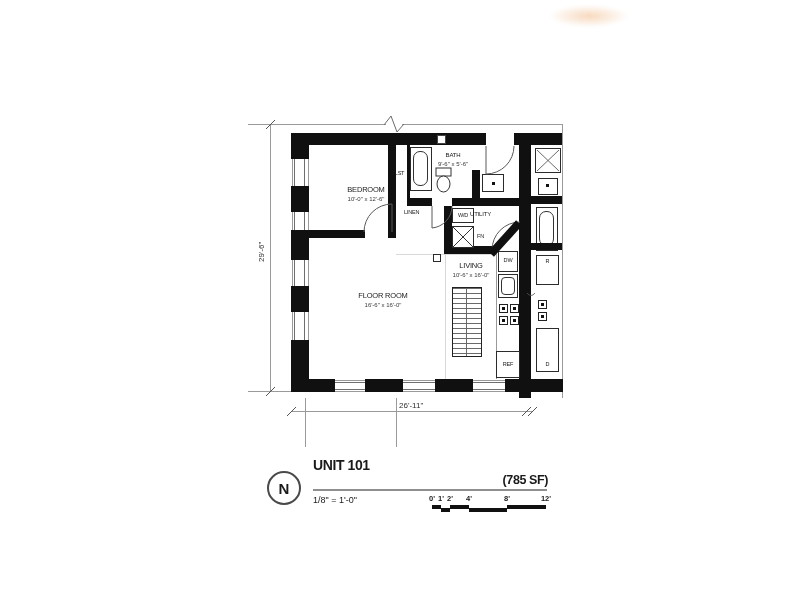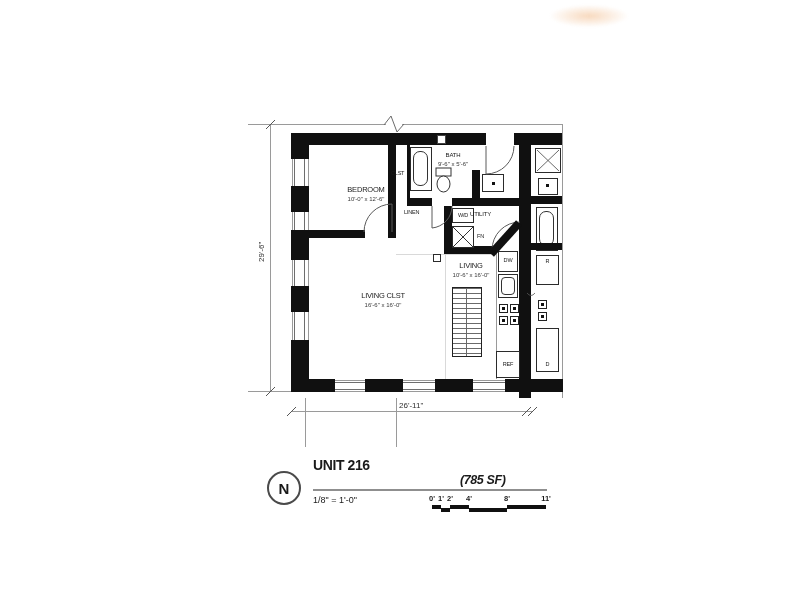--- a/index.html
+++ b/index.html
@@ -160,37 +160,37 @@
 
   <div class="a lbl" style="left:336px;top:186px;width:60px;">BEDROOM</div>
   <div class="a dm" style="left:336px;top:196px;width:60px;">10'-0" x 12'-6"</div>
   <div class="a lbl xs" style="left:391px;top:171px;">CLST</div>
   <div class="a lbl sm" style="left:436px;top:152px;width:34px;">BATH</div>
   <div class="a dm" style="left:428px;top:161px;width:50px;">9'-6" x 5'-6"</div>
   <div class="a lbl xs" style="left:404px;top:210px;">LINEN</div>
   <div class="a lbl sm" style="left:470px;top:211px;">UTILITY</div>
   <div class="a lbl" style="left:446px;top:262px;width:50px;">LIVING</div>
   <div class="a dm" style="left:446px;top:272px;width:50px;">10'-6" x 16'-0"</div>
-  <div class="a lbl" style="left:348px;top:292px;width:70px;">LIVING CLST</div>
+  <div class="a lbl" style="left:348px;top:292px;width:70px;">FLOOR ROOM</div>
   <div class="a dm" style="left:348px;top:302px;width:70px;">16'-6" x 16'-0"</div>
 
   <div class="a compass" style="left:267px;top:471px;width:34px;height:34px;">
     <span>N</span>
   </div>
-  <div class="a t-big" style="left:313px;top:458px;">UNIT 216</div>
-  <div class="a t-big" style="left:460px;top:474px;width:88px;font-size:12.5px;font-style:italic;">(785 SF)</div>
+  <div class="a t-big" style="left:313px;top:458px;">UNIT 101</div>
+  <div class="a t-big" style="left:460px;top:474px;width:88px;text-align:right;font-size:12.5px;">(785 SF)</div>
   <div class="a" style="left:313px;top:489px;width:234px;height:2px;background:#8f8f8f;"></div>
   <div class="a t-scale" style="left:313px;top:496px;">1/8" = 1'-0"</div>
 
   <div class="a tick" style="left:432px;top:495px;">0'</div>
   <div class="a tick" style="left:441px;top:495px;">1'</div>
   <div class="a tick" style="left:450px;top:495px;">2'</div>
   <div class="a tick" style="left:469px;top:495px;">4'</div>
   <div class="a tick" style="left:507px;top:495px;">8'</div>
-  <div class="a tick" style="left:546px;top:495px;">11'</div>
+  <div class="a tick" style="left:546px;top:495px;">12'</div>
   <div class="a w" style="left:432px;top:508px;width:114px;height:1px;"></div>
   <div class="a w" style="left:432px;top:505px;width:9px;height:3px;"></div>
   <div class="a w" style="left:441px;top:509px;width:9px;height:3px;"></div>
   <div class="a w" style="left:450px;top:505px;width:19px;height:3px;"></div>
   <div class="a w" style="left:469px;top:509px;width:38px;height:3px;"></div>
   <div class="a w" style="left:507px;top:505px;width:39px;height:3px;"></div>
 
 </div>
 
 </body></html>

